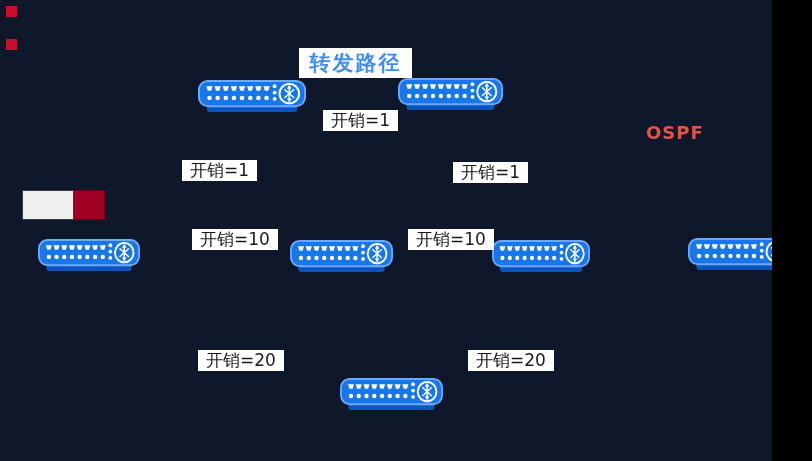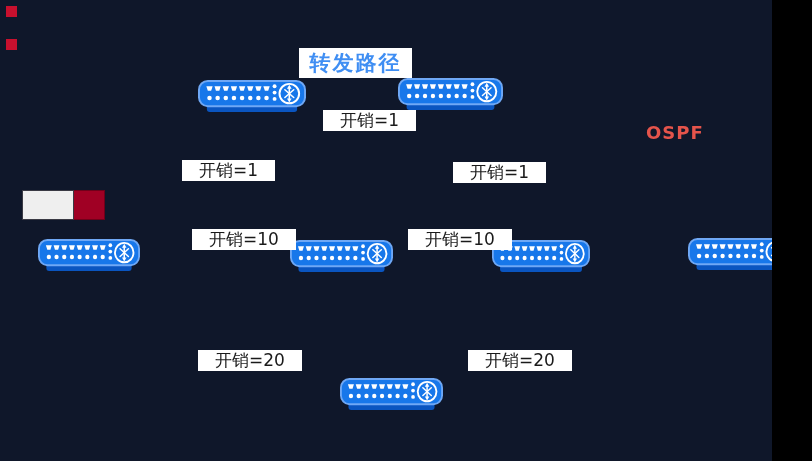--- a/index.html
+++ b/index.html
@@ -15,21 +15,21 @@
   }
   .ospf-label{
     position:absolute;left:646px;top:122px;color:#e5544b;
     font-size:18px;font-weight:bold;letter-spacing:1px;
   }
   .legend{position:absolute;left:22px;top:190px;height:30px;display:flex;}
   .legend-white{width:50px;height:28px;background:#efefef;border:1px solid #3a3a44;}
   .legend-red{width:30px;height:28px;background:#a00024;border:1px solid #70001a;border-left:none;}
   .cost-label{
     position:absolute;background:#ffffff;color:#1a1a1a;
-    font-size:17px;line-height:21px;padding:0 17px;white-space:nowrap;
+    font-size:17px;line-height:21px;padding:0 8px;white-space:nowrap;
   }
   .router{position:absolute;}
   .router svg{display:block;}
 </style>
 </head>
 <body>
 
 <div id="canvas">
   <div class="fwd-label">转发路径</div>
 

